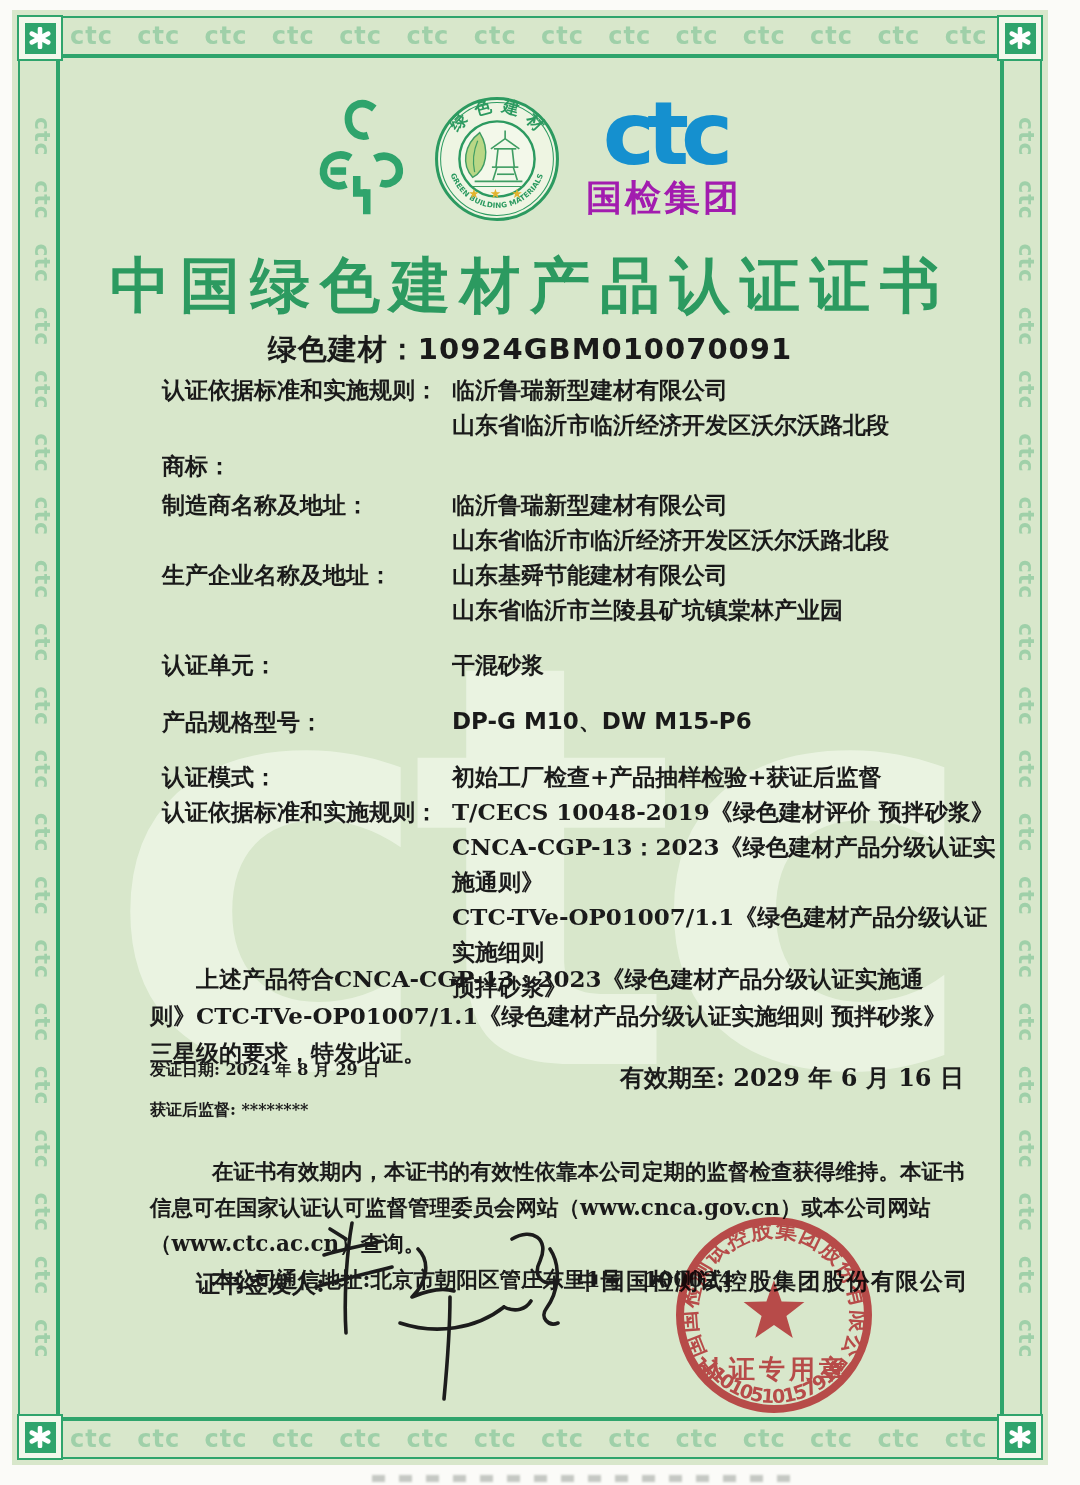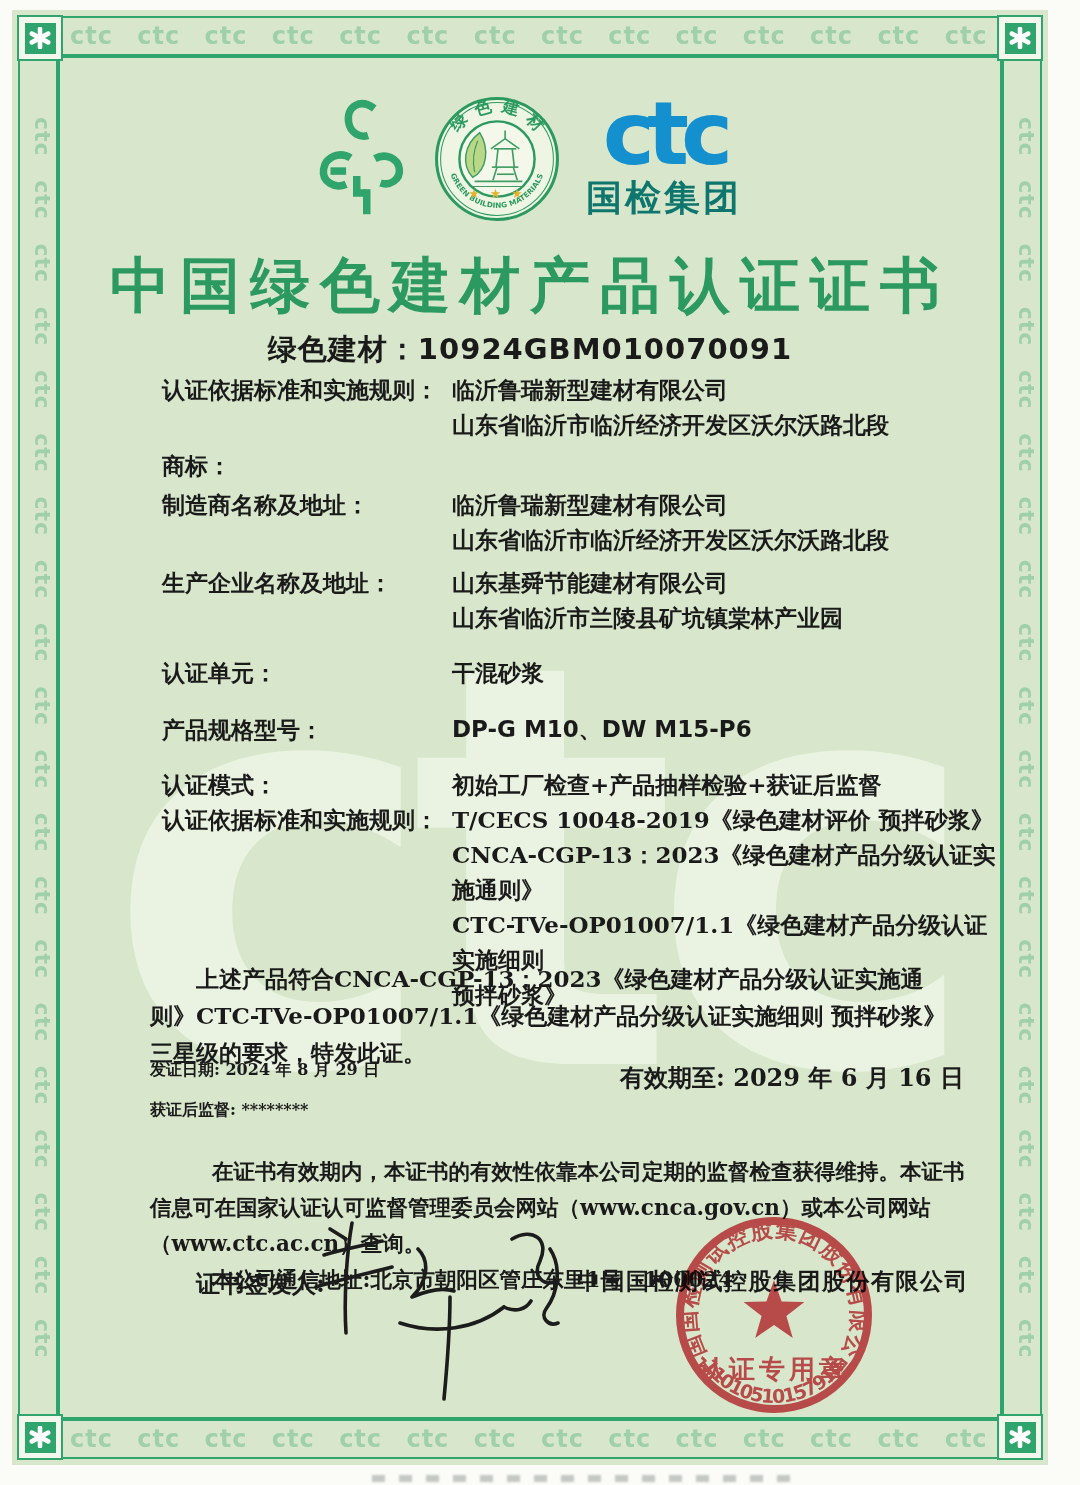--- a/index.html
+++ b/index.html
@@ -39,21 +39,21 @@
     letter-spacing:-28px;color:rgba(252,255,248,0.5);z-index:1;user-select:none;
   }
   .blk{position:absolute;z-index:2;color:var(--ink);}
   
   .logos{left:0;right:0;top:86px;display:flex;justify-content:center;align-items:flex-start;gap:26px;}
   .ctc-block{text-align:center;margin-top:2px;}
   .ctc-word{
     font-family:"DejaVu Sans","Liberation Sans",sans-serif;font-weight:bold;font-size:88px;
     line-height:72px;color:var(--blue);letter-spacing:-8px;
   }
-  .ctc-name{font-size:36px;font-weight:bold;letter-spacing:3px;color:#0f766e;margin-top:4px;
+  .ctc-name{font-size:36px;font-weight:bold;letter-spacing:3px;color:#a21caf;margin-top:4px;
     font-family:Liberation Mono, monospace;}
   
   .title{top:236px;left:0;right:0;text-align:center;font-size:60px;font-weight:bold;
     color:var(--g-dark);letter-spacing:10px;}
   .certno{top:320px;left:0;right:0;text-align:center;font-size:29px;font-weight:bold;letter-spacing:1px;}
   
   .fields{left:150px;top:362px;width:846px;}
   .frow{display:flex;font-size:23px;font-weight:bold;line-height:35px;}
   .frow .lbl{width:290px;flex:none;}
   .frow .val{flex:1;}
@@ -189,21 +189,21 @@
       <div class="lbl">认证依据标准和实施规则：</div>
       <div class="val">
         <div>临沂鲁瑞新型建材有限公司</div>
         <div>山东省临沂市临沂经济开发区沃尔沃路北段</div>
       </div>
     </div>
     <div class="frow" style="margin-bottom:4px">
       <div class="lbl">商标：</div>
       <div class="val"></div>
     </div>
-    <div class="frow" style="margin-bottom:8px">
+    <div class="frow" style="margin-bottom:0">
       <div class="lbl">制造商名称及地址：</div>
       <div class="val">
         <div>临沂鲁瑞新型建材有限公司</div>
         <div>山东省临沂市临沂经济开发区沃尔沃路北段</div>
       </div>
     </div>
     <div class="frow" style="margin-bottom:20px">
       <div class="lbl">生产企业名称及地址：</div>
       <div class="val">
         <div>山东基舜节能建材有限公司</div>

